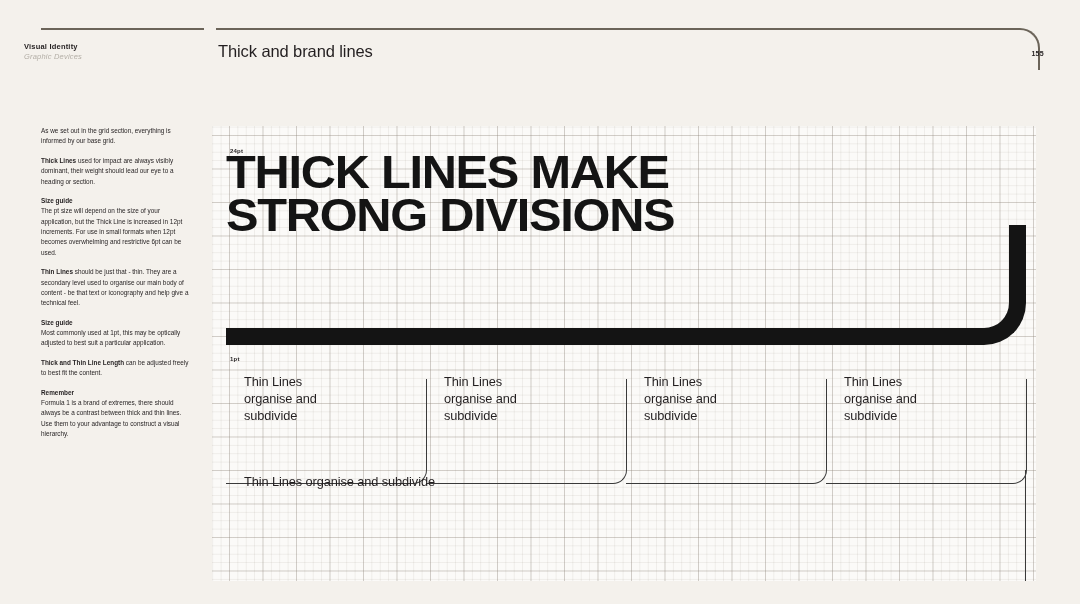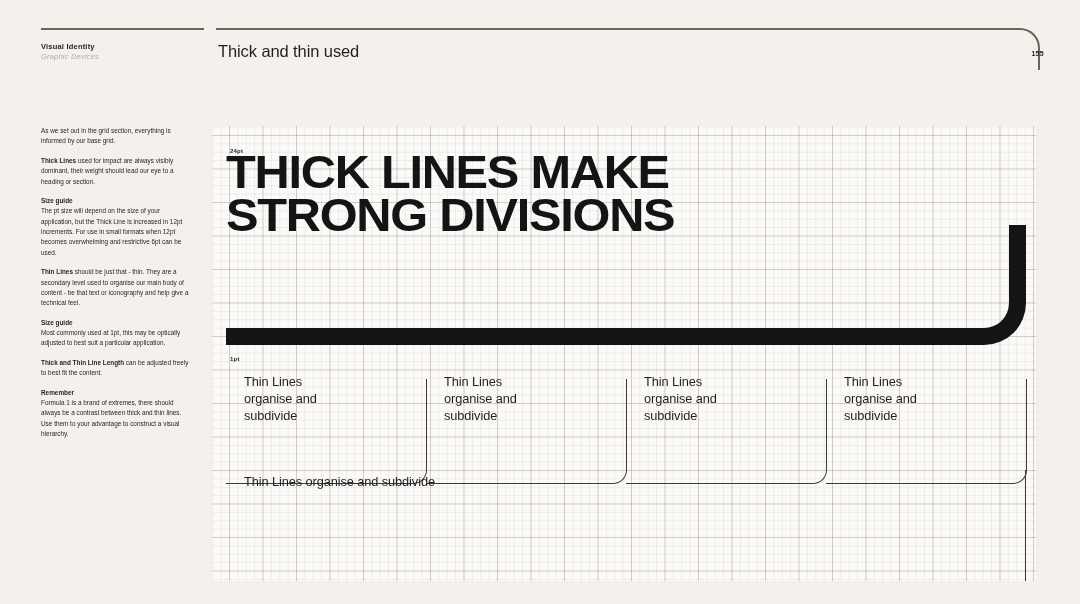--- a/index.html
+++ b/index.html
@@ -29,21 +29,21 @@
     position: absolute;
     left: 216px; top: 28px;
     width: 824px; height: 42px;
     border-top: 2px solid #6b6459;
     border-right: 2px solid #6b6459;
     border-top-right-radius: 20px;
   }
 
   .meta {
     position: absolute;
-    left: 41px; top: 42px;
+    left: 24px; top: 42px;
     line-height: 1.35;
   }
   .meta-primary {
     font-size: 7.5px;
     font-weight: bold;
     letter-spacing: .2px;
     color: #231f20;
     display: block;
   }
   .meta-secondary {
@@ -207,21 +207,21 @@
 <body>
 
 <div class="hdr-rule-left"></div>
 <div class="hdr-rule-right"></div>
 
 <div class="meta">
   <span class="meta-primary">Visual Identity</span>
   <span class="meta-secondary">Graphic Devices</span>
 </div>
 
-<div class="page-title">Thick and thin used</div>
+<div class="page-title">Thick and brand lines</div>
 <div class="page-number">155</div>
 
 <div class="sidebar">
   <p>As we set out in the grid section, everything is informed by our base grid.</p>
 
   <p><b>Thick Lines</b><span> used for impact are always visibly dominant, their weight should lead our eye to a heading or section.</span></p>
 
   <p class="head">Size guide</p>
   <p>The pt size will depend on the size of your application, but the Thick Line is increased in 12pt increments. For use in small formats when 12pt becomes overwhelming and restrictive 6pt can be used.</p>
 

